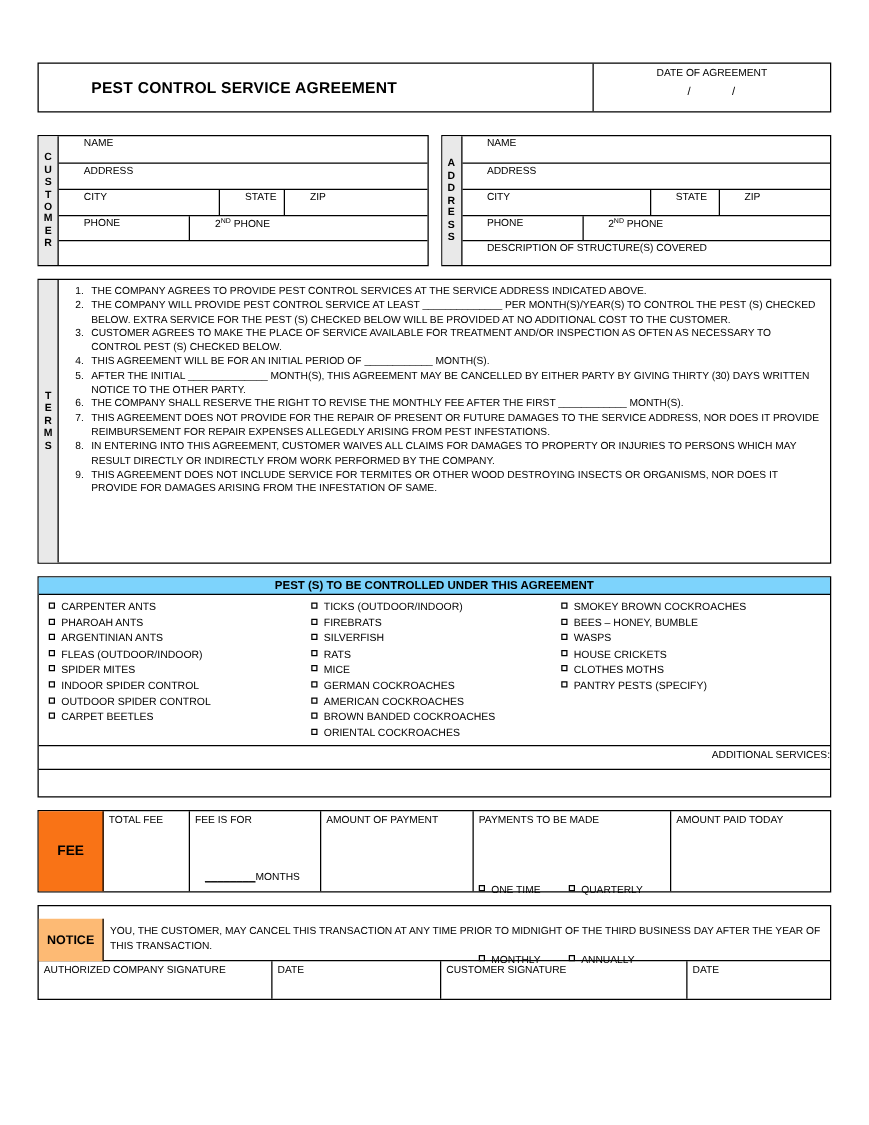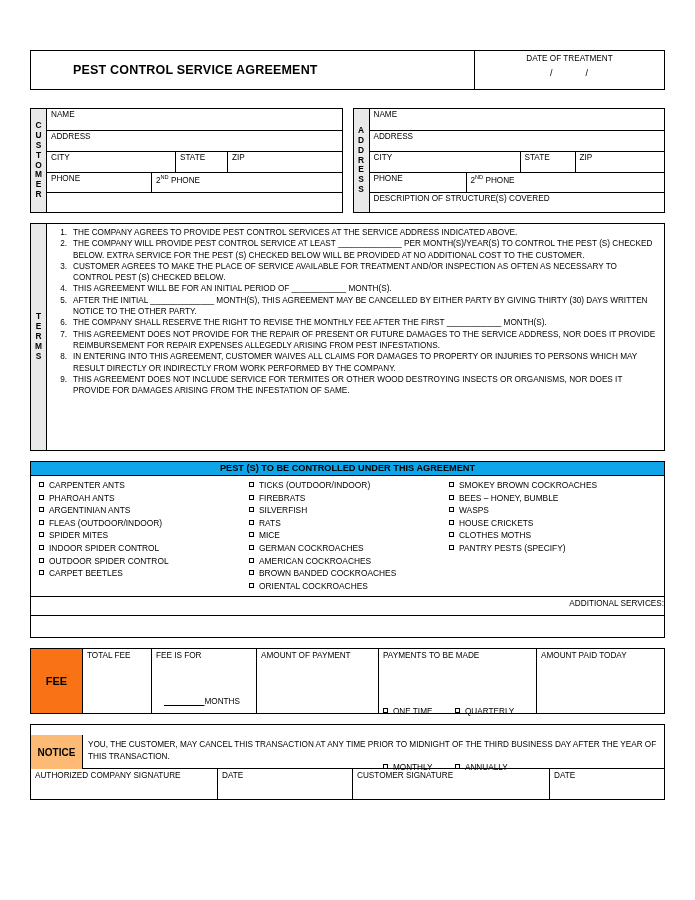--- a/index.html
+++ b/index.html
@@ -80,21 +80,21 @@
     box-sizing: border-box;
   }
   .party-body { flex: 1; display: flex; flex-direction: column; }
   .prow {
     border-bottom: 1px solid #000;
     display: flex;
     box-sizing: border-box;
   }
   .prow:last-child { border-bottom: none; }
   .pcell {
-    padding: 1px 0 0 4px;
+    padding: 1px 0 0 20px;
     box-sizing: border-box;
     overflow: hidden;
     white-space: nowrap;
   }
   .pcell + .pcell { border-left: 1px solid #000; }
   .h22 { height: 22px; }
   .h21 { height: 21px; }
   .h20 { height: 20px; }
   .grow { flex: 1; }
   sup { font-size: 5.6px; vertical-align: super; }
@@ -139,21 +139,21 @@
     content: counter(t) ".";
     position: absolute;
     left: -20px;
     width: 14px;
     text-align: right;
   }
 
   
   .pest { margin-top: 10px; }
   .pest-head {
-    background: #0ea5e9;
+    background: #7dd3fc;
     border-bottom: 1px solid #000;
     text-align: center;
     font-weight: bold;
     font-size: 9.2px;
     height: 13px;
     line-height: 13px;
   }
   .pest-cols {
     display: flex;
     padding: 3px 0 4px 0;
@@ -277,21 +277,21 @@
   .notice-wrap { margin-top: 10px; }
 </style>
 </head>
 <body>
 
 <div class="page">
 
   <div class="header bx">
     <div class="header-title">PEST CONTROL SERVICE AGREEMENT</div>
     <div class="header-date">
-      <div class="lbl">DATE OF TREATMENT</div>
+      <div class="lbl">DATE OF AGREEMENT</div>
       <div class="slashes">
         <span>/</span><span>/</span>
       </div>
     </div>
   </div>
 
   <div class="parties">
 
     <div class="party bx">
       <div class="party-tab">

